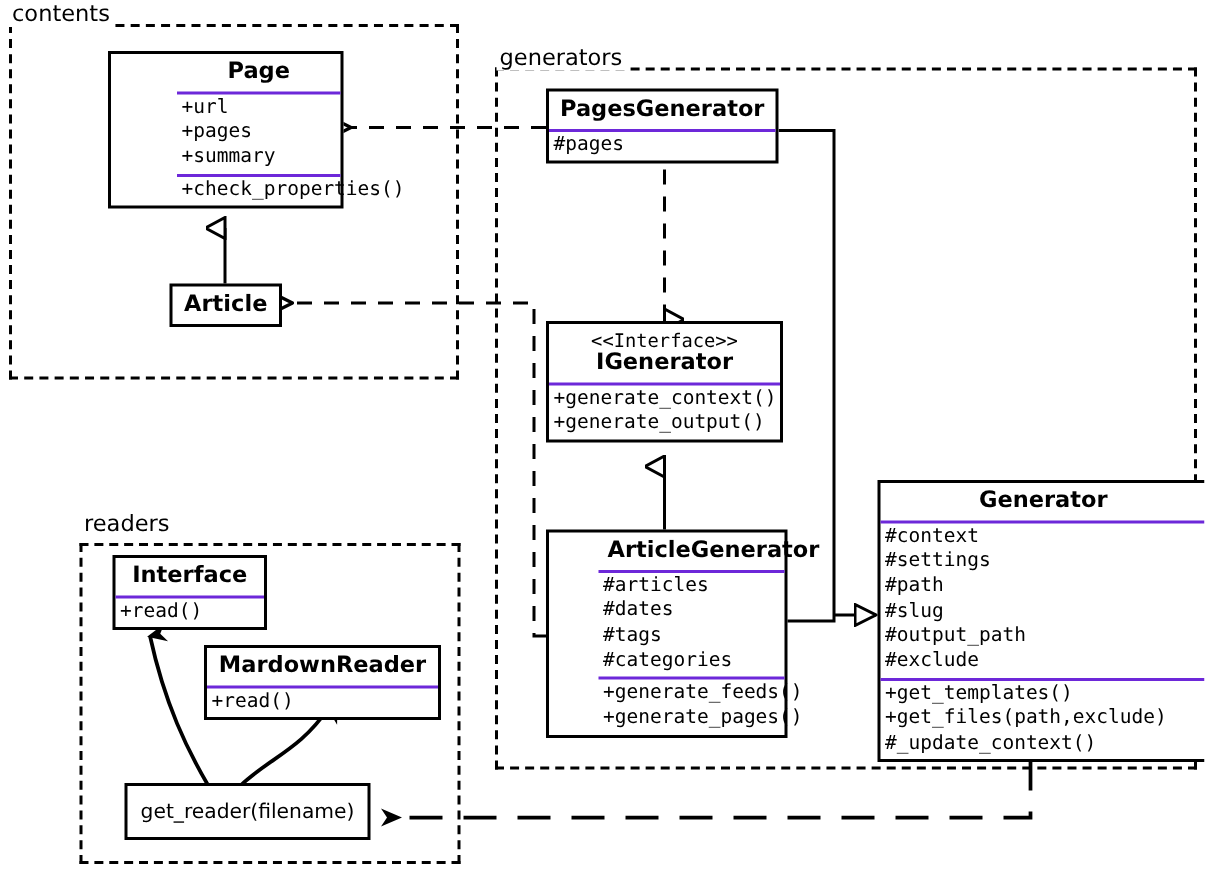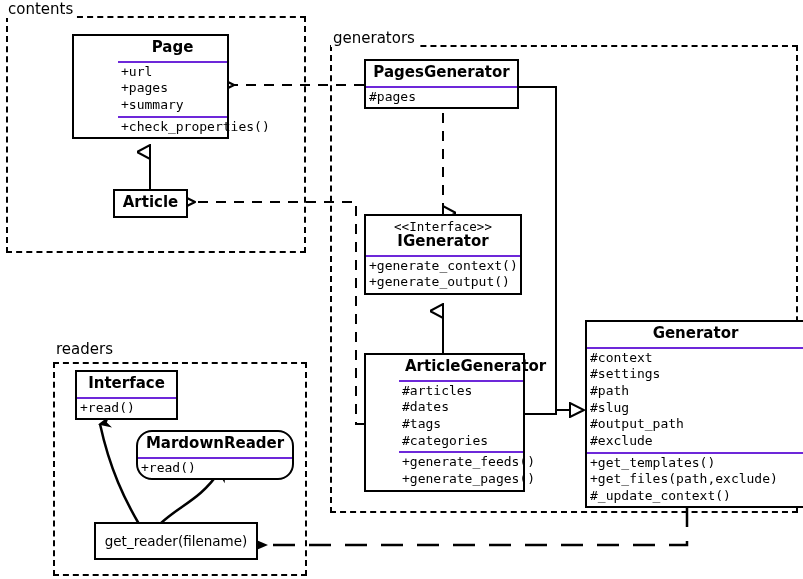--- a/index.html
+++ b/index.html
@@ -228,22 +228,22 @@
   <div class="package" style="left:53px; top:362px; width:254px; height:214px;"></div>
   <div class="pkg-label" style="left:54px; top:340px;">readers</div>
 
   <div class="uml" style="left:75px; top:370px; width:103px;">
     <div class="title">Interface</div>
     <div class="sep compartment">
       <div class="member">+read()</div>
     </div>
   </div>
 
-  <div class="uml" style="left:136px; top:430px; width:158px;border-radius:16px;">
+  <div class="uml" style="left:136px; top:430px; width:158px;">
     <div class="title">MardownReader</div>
     <div class="sep compartment">
       <div class="member">+read()</div>
     </div>
   </div>
 
-  <div class="plainbox" style="left:94px; top:522px; width:164px; height:38px;">get_reader(filename)</div>
+  <div class="plainbox" style="left:83px; top:522px; width:164px; height:38px;">get_reader(filename)</div>
 
 </div>
 
 </body></html>

